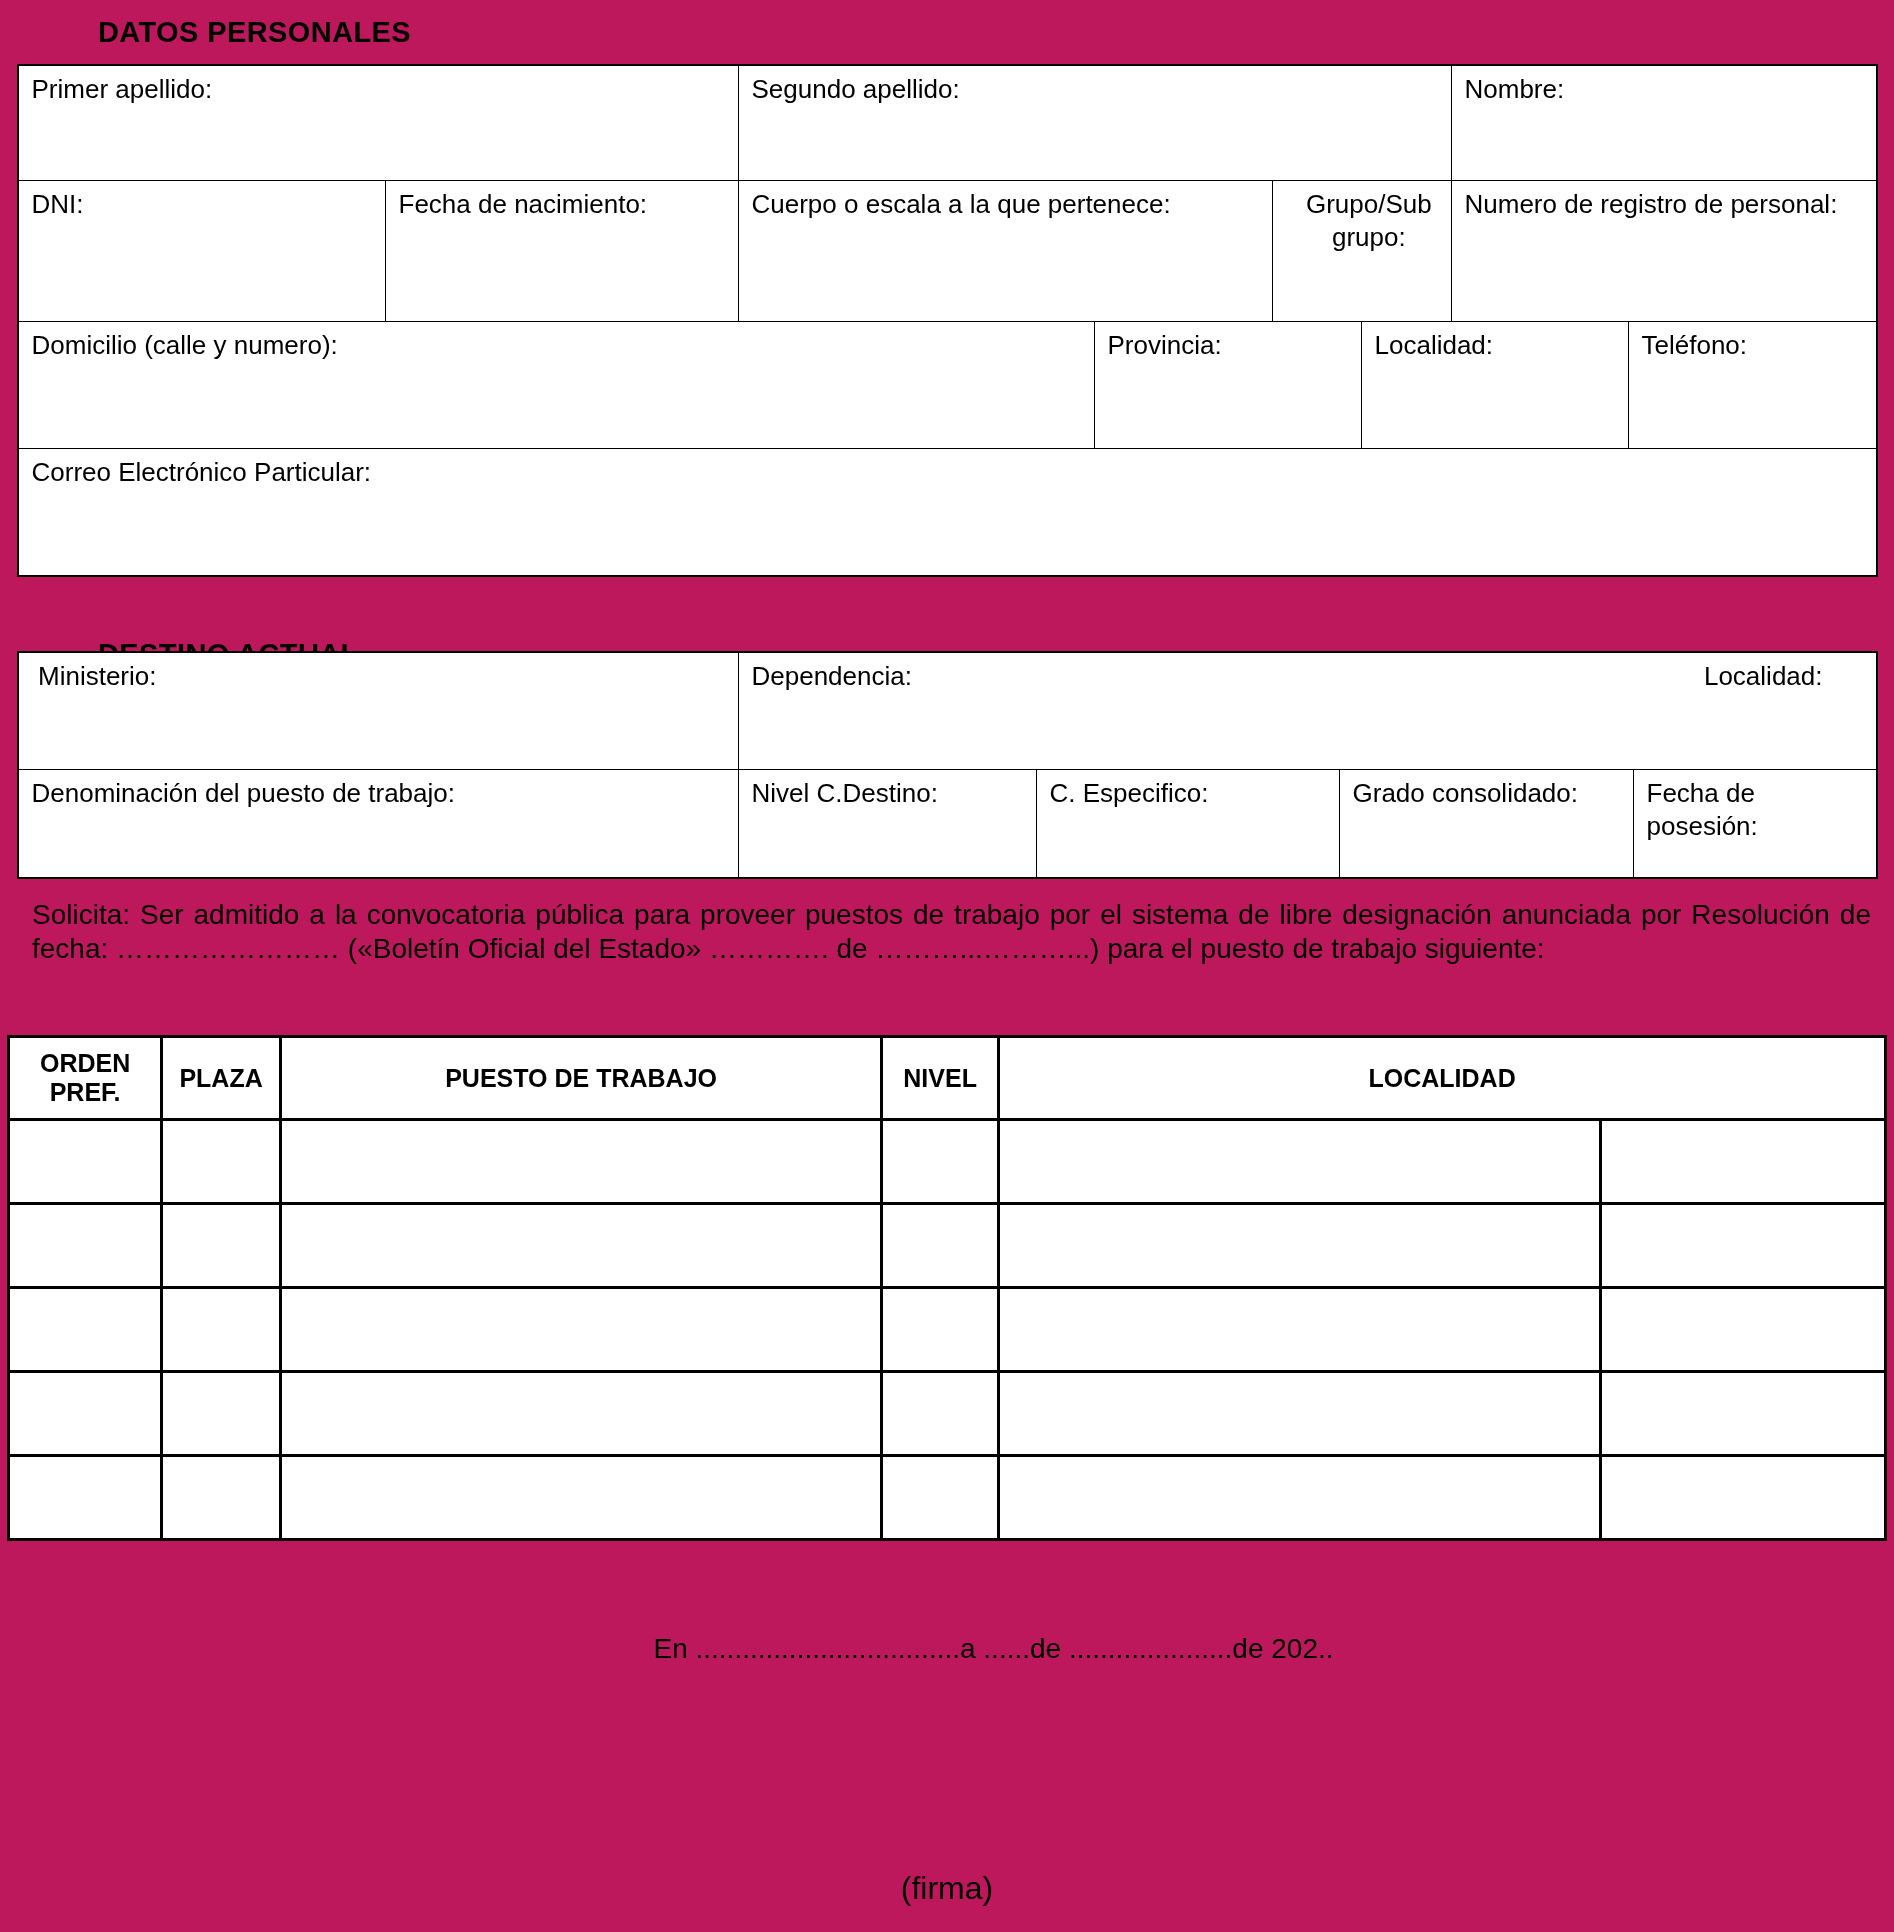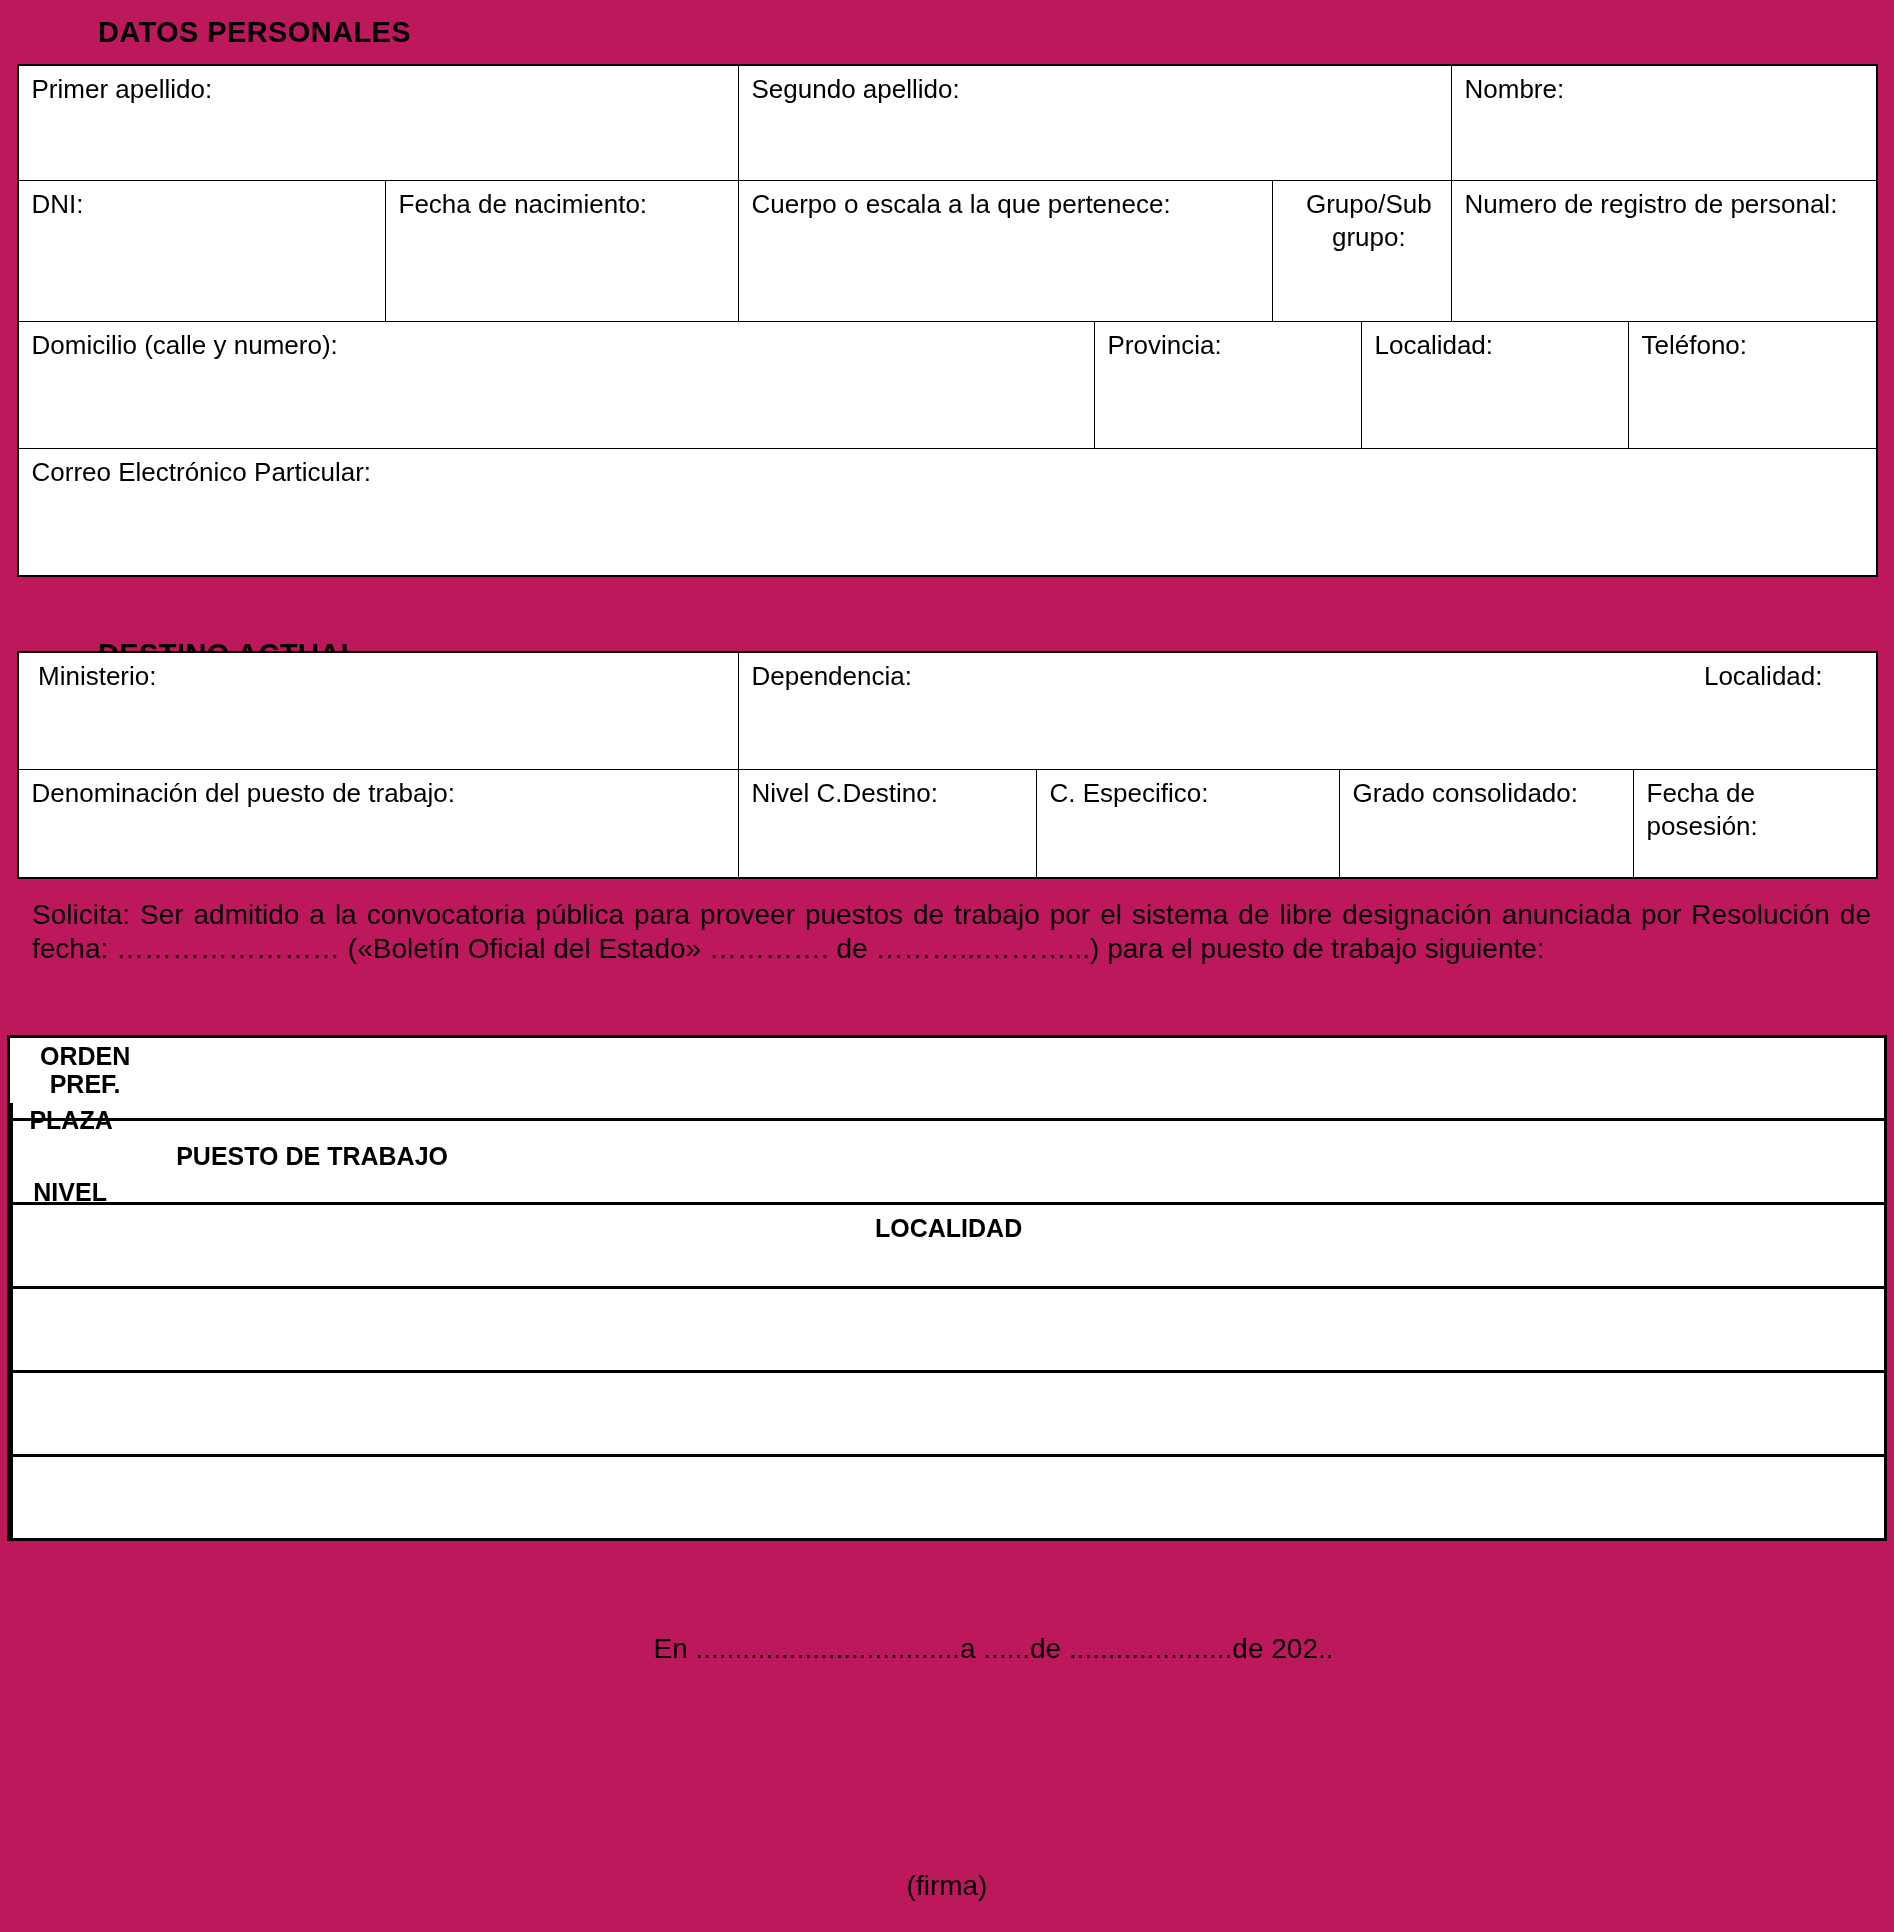--- a/index.html
+++ b/index.html
@@ -51,21 +51,21 @@
   }
 
   
   .ptable {
     position: absolute;
     border: 3.6px solid #000;
     display: flex;
     flex-direction: column;
     background: #fff;
   }
-  .prow { display: flex; width: 100%; flex-direction: column; }
+  .prow { display: flex; width: 100%; }
   .prow + .prow { border-top: 3.6px solid #000; }
   .pcell { border-left: 3.6px solid #000; }
   .pcell:first-child { border-left: none; }
   .pcell.grow { flex: 1; }
   .phead {
     font-weight: bold;
     font-size: 25px;
     line-height: 1.15;
     display: flex;
     align-items: center;
@@ -78,21 +78,21 @@
     position: absolute;
     width: 100%;
     text-align: center;
     font-size: 28px;
     padding-left: 93px;
   }
   .firma-line {
     position: absolute;
     width: 100%;
     text-align: center;
-    font-size: 28px;
+    font-size: 32px;
   }
 </style>
 </head>
 <body>
 
 <div class="page">
 
   <div class="section-heading" style="left:98px; top:16px;">DATOS PERSONALES</div>
 
   <div class="ftable" style="left:17px; top:64px; width:1861px;">

